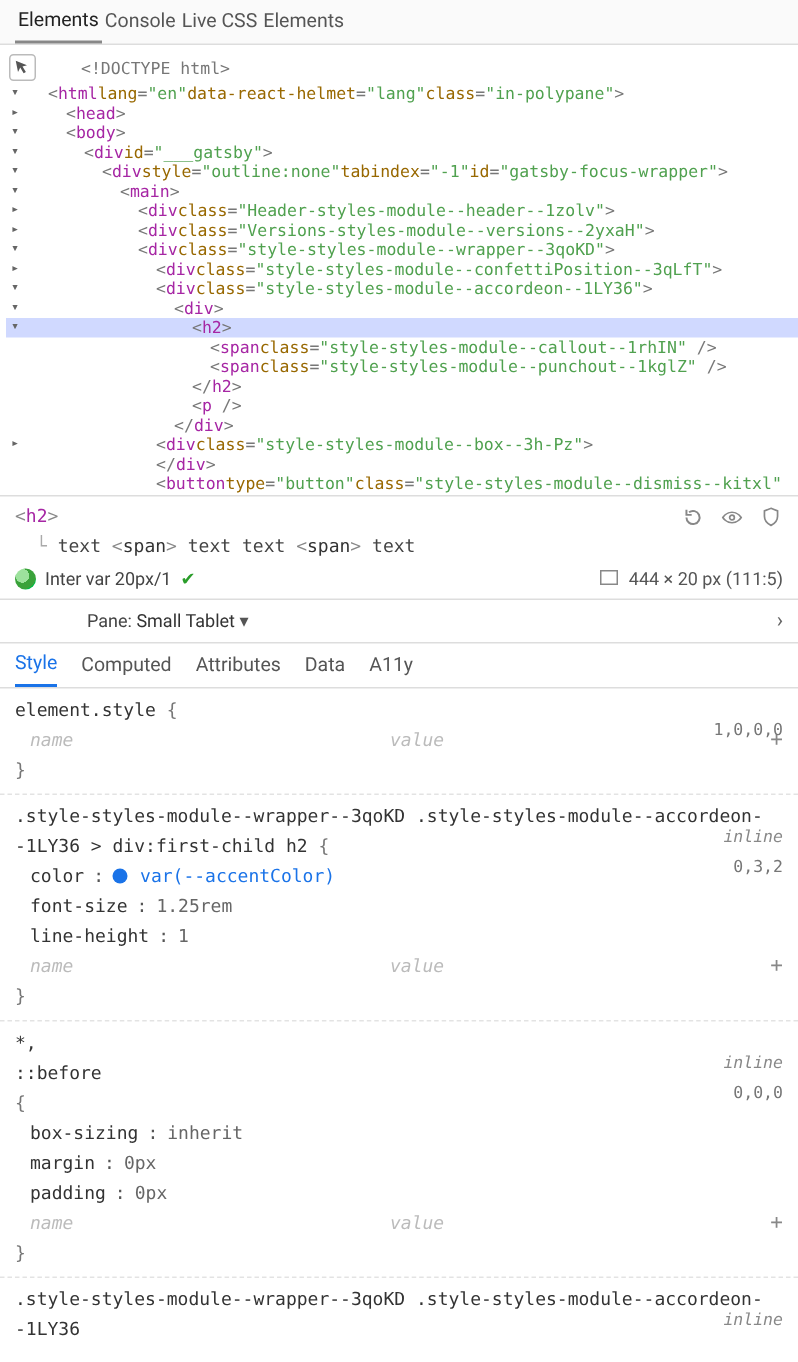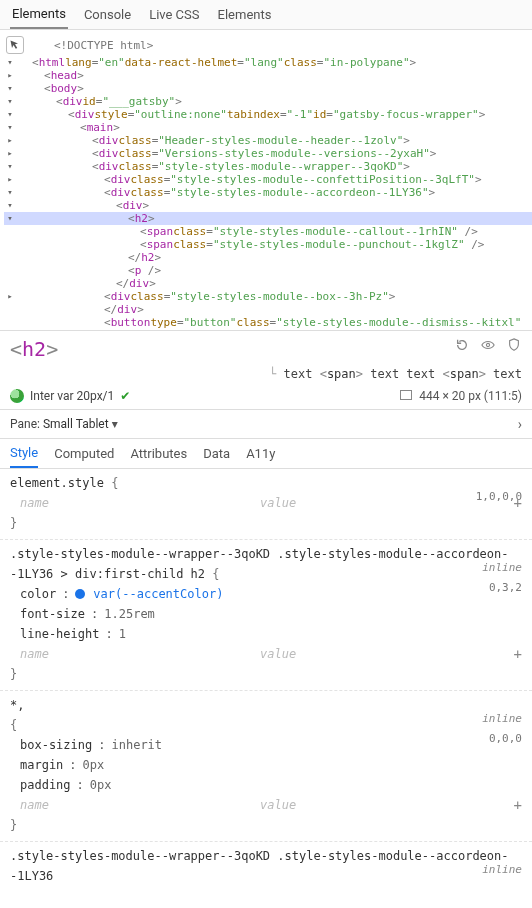--- a/index.html
+++ b/index.html
@@ -14,21 +14,20 @@
   }
 
   
   .topbar {
     display: flex;
     align-items: center;
     padding: 0 10px;
     height: 30px;
     border-bottom: 1px solid #ddd;
     background: #fafafa;
-    gap: 14px;
     font-size: 13px;
     color: #555;
   }
   .topbar .tab { cursor: pointer; padding: 6px 2px; }
   .topbar .tab.active { color: #222; border-bottom: 2px solid #888; }
 
   
   .dom-pane {
     font-family: ui-monospace, Menlo, Consolas, monospace;
     font-size: 11px;
@@ -60,33 +59,32 @@
   }
   .inspect-btn svg { width: 12px; height: 12px; }
 
   
   .crumb-bar {
     border-top: 1px solid #ddd;
     padding: 6px 10px 2px 10px;
     font-family: ui-monospace, Menlo, Consolas, monospace;
   }
   .crumb-bar .sel-tag {
-    font-size: 20px; color: #a626a4;
+    font-size: 12px; color: #a626a4;
   }
   .crumb-bar .sel-tag .punct { color: #888; }
   .crumb-bar .icons {
     float: right; display: flex; gap: 10px; color: #888;
   }
   .crumb-bar .icons span { width: 16px; height: 16px; display: flex; align-items:center; justify-content:center; }
   .crumb-path {
     padding: 4px 10px 4px 24px;
     font-family: ui-monospace, Menlo, Consolas, monospace;
     font-size: 12px;
     color: #444;
-    text-align: right;
   }
   .crumb-path .punct { color: #888; }
   .font-row {
     display: flex; align-items: center; justify-content: space-between;
     padding: 4px 10px 6px 10px;
     font-size: 12px; color: #444;
     border-bottom: 1px solid #ddd;
   }
   .font-row .left { display: flex; align-items: center; gap: 6px; }
   .font-row .swatch {
@@ -100,21 +98,21 @@
     width: 12px; height: 10px; border: 1px solid #888; display:inline-block; margin-right:4px;
   }
 
   
   .pane-row {
     display: flex; align-items: center; justify-content: space-between;
     padding: 6px 10px;
     border-bottom: 1px solid #ddd;
     font-size: 12px;
   }
-  .pane-row .label { color: #444; }
+  .pane-row .label { color: #444; margin-left: 48px; }
   .pane-row .chev { color: #666; font-size: 14px; }
 
   
   .styles-tabs {
     display: flex; gap: 16px; padding: 0 10px; height: 30px;
     align-items: center; font-size: 13px; color: #555;
     border-bottom: 1px solid #ddd;
   }
   .styles-tabs .stab { cursor: pointer; padding: 6px 0; }
   .styles-tabs .stab.active { color: #1a73e8; border-bottom: 2px solid #1a73e8; }
@@ -251,21 +249,21 @@
         <span class="val">1.25rem</span>
       </div><div class="decl">
         <span class="prop">line-height</span>
         <span class="colon">:</span>
         <span class="val">1</span>
       </div><div class="kv-row">
         <span class="k">name</span>
         <span>value</span>
         <span class="plus">+</span>
       </div><span class="brace">}</span></div>
-    <div class="rule-block"><div class="rule-origin"><span>inline</span><span class="spec">0,0,0</span></div><div class="selector">*,</div><span class="brace"> {</span><div class="decl">
+    <div class="rule-block"><div class="rule-origin"><span>inline</span><span class="spec">0,0,0</span></div><div class="selector">*,</div><div class="selector">::before</div><span class="brace"> {</span><div class="decl">
         <span class="prop">box-sizing</span>
         <span class="colon">:</span>
         <span class="val">inherit</span>
       </div><div class="decl">
         <span class="prop">margin</span>
         <span class="colon">:</span>
         <span class="val">0px</span>
       </div><div class="decl">
         <span class="prop">padding</span>
         <span class="colon">:</span>

